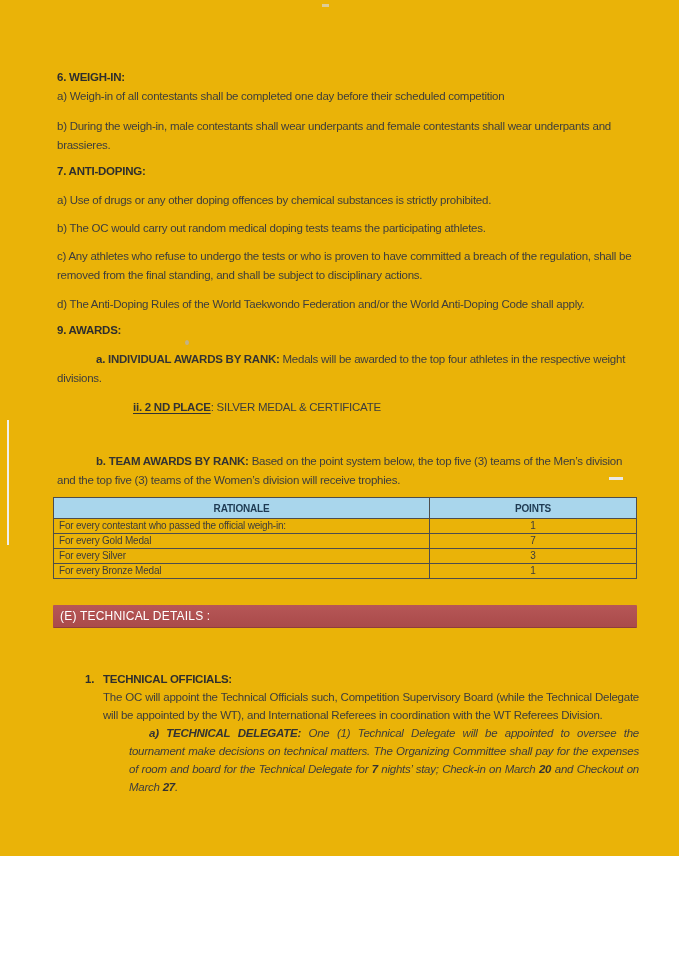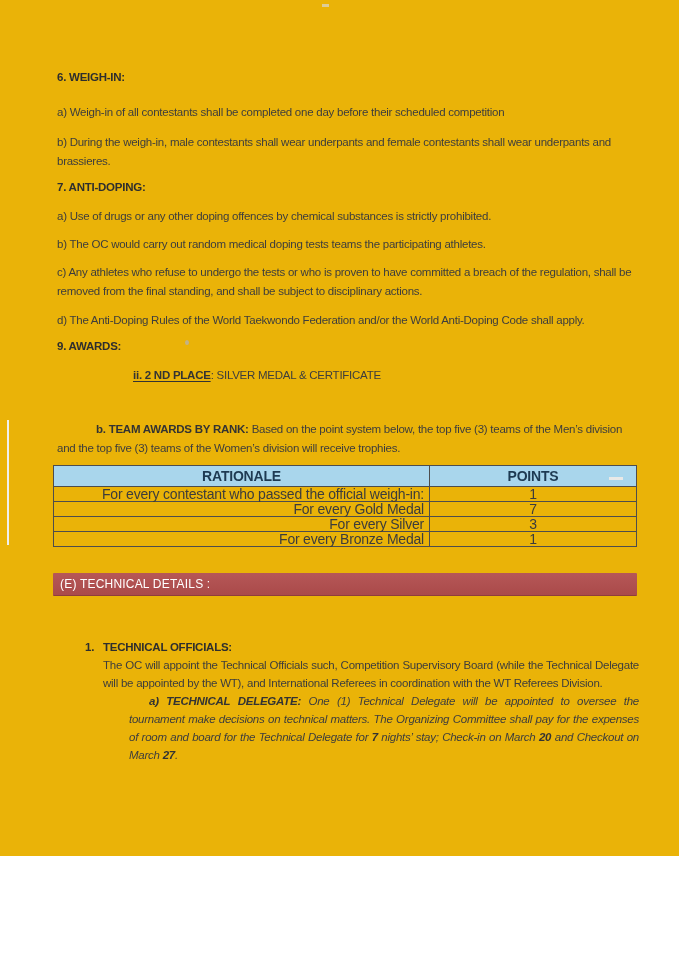--- a/index.html
+++ b/index.html
@@ -17,37 +17,36 @@
     position:absolute; left:57px; top:0; width:582px;
     font-size:11.5px; letter-spacing:-0.25px; line-height:19px;
   }
   p { margin:0; }
   .h-sec { font-weight:700; color:#2e2e2e; }
   .bold { font-weight:700; color:#333; }
   .ul { text-decoration:underline; text-underline-offset:2px; }
   .indent1 { text-indent:39px; }
   .place { margin-left:76px; }
   
-  .mt68{margin-top:68px}.mt16{margin-top:16px}.mt11{margin-top:11px}
+  .mt68{margin-top:68px}.mt16{}.mt11{margin-top:11px}
   .mt7{margin-top:7px}.mt9{margin-top:9px}.mt10{margin-top:10px}
   .mt35{margin-top:35px}.mt26{margin-top:26px}.mt42{margin-top:42px}
 
   table.points {
     margin-left:-4px; margin-top:7px;
     width:584px; border-collapse:collapse;
-    font-size:14px; letter-spacing:-0.2px;
+    font-size:10px; letter-spacing:-0.2px;
   }
   table.points th {
     background:#a9d6ec; color:#1e3a52; font-weight:700;
     border:1px solid #4d4d4d; height:20px; text-align:center; padding:0 4px;
   }
   table.points td {
     border:1px solid #4d4d4d; height:14px; line-height:14px; padding:0 5px;
     color:#3c3c3c;
-    text-align:right;
   }
   table.points td.pts { text-align:center; }
   .col-rationale { width:64.5%; }
 
   .banner {
     margin-left:-4px; width:577px; height:22px; line-height:22px;
     background:linear-gradient(#b65757, #aa4a4a);
     border-bottom:1px solid #8f3d3d; border-radius:1px;
     color:#ffffff; font-weight:400; font-size:12px; letter-spacing:0.2px;
     padding-left:7px;
@@ -76,20 +75,21 @@
     <p class="mt16">a) Weigh-in of all contestants shall be completed one day before their scheduled competition</p>
     <p class="mt11">b) During the weigh-in, male contestants shall wear underpants and female contestants shall wear underpants and brassieres.</p>
 
     <p class="h-sec mt7">7. ANTI-DOPING:</p>
     <p class="mt10">a) Use of drugs or any other doping offences by chemical substances is strictly prohibited.</p>
     <p class="mt9">b) The OC would carry out random medical doping tests teams the participating athletes.</p>
     <p class="mt9">c) Any athletes who refuse to undergo the tests or who is proven to have committed a breach of the regulation, shall be removed from the final standing, and shall be subject to disciplinary actions.</p>
     <p class="mt10">d) The Anti-Doping Rules of the World Taekwondo Federation and/or the World Anti-Doping Code shall apply.</p>
 
     <p class="h-sec mt7">9. AWARDS:</p>
+    <p class="mt10 indent1"><span class="bold">a. INDIVIDUAL AWARDS BY RANK:</span><span> Medals will be awarded to the top four athletes in the respective weight divisions.</span></p>
 
     <p class="place mt10"><span class="bold ul">ii. 2 ND PLACE</span><span>: SILVER MEDAL &amp; CERTIFICATE</span></p>
 
     <p class="mt35 indent1"><span class="bold">b. TEAM AWARDS BY RANK:</span><span> Based on the point system below, the top five (3) teams of the Men’s division and the top five (3) teams of the Women’s division will receive trophies.</span></p>
 
     <table class="points">
       <thead>
         <tr>
           <th class="col-rationale">RATIONALE</th>
           <th>POINTS</th>

